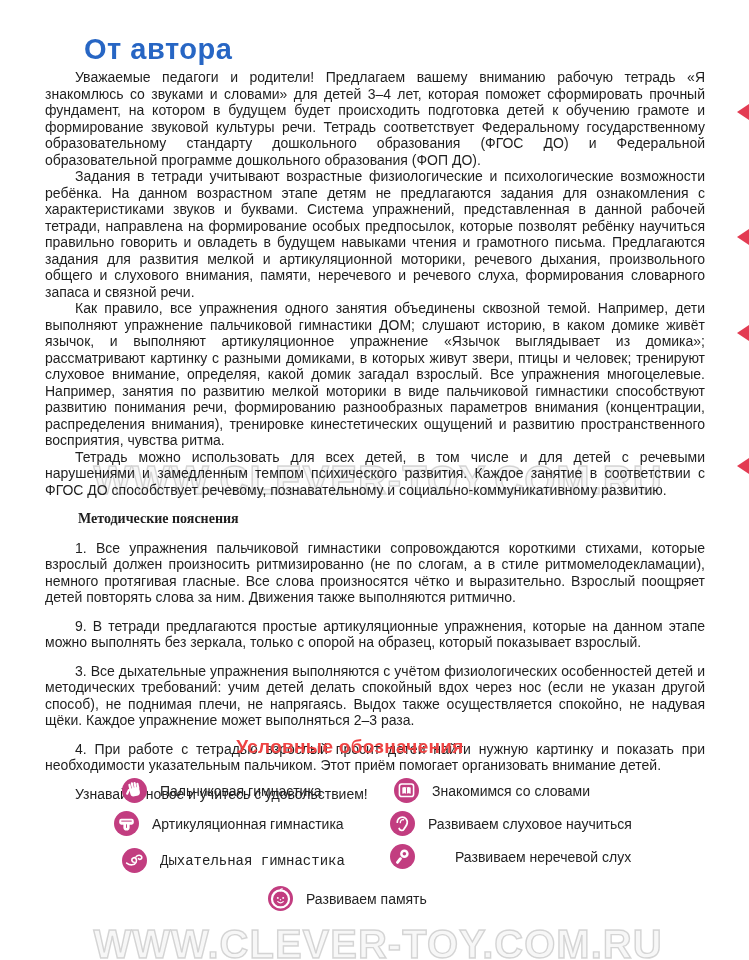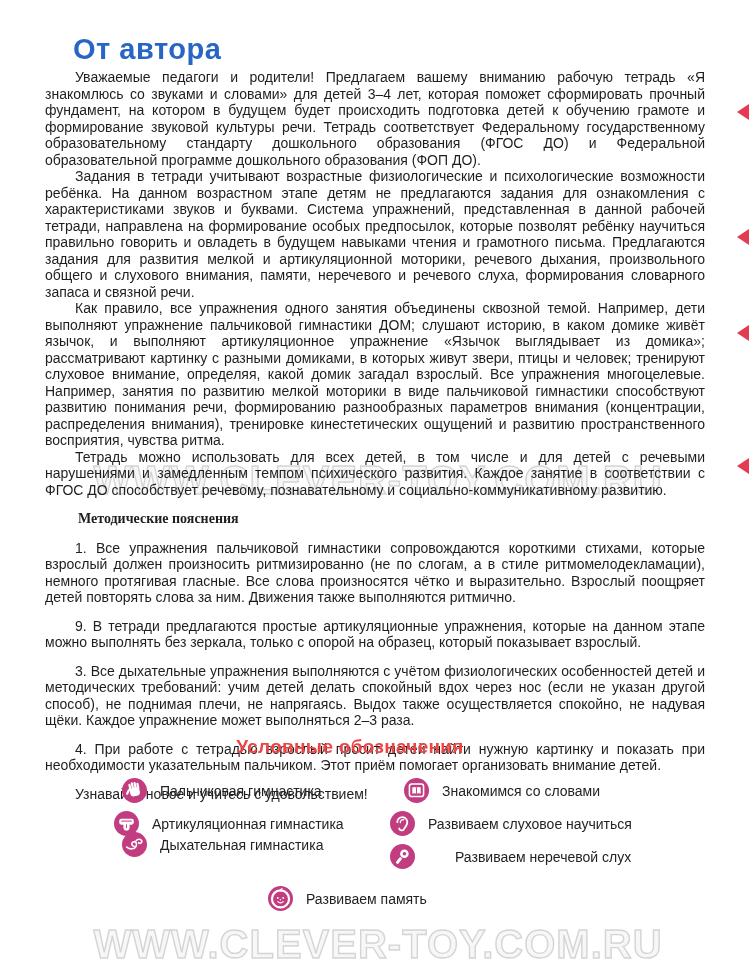--- a/index.html
+++ b/index.html
@@ -6,21 +6,21 @@
   body{
     width:749px;height:960px;position:relative;overflow:hidden;
     background:#ffffff;
     font-family:"Liberation Sans", sans-serif;
     color:#1e1e1e;
   }
   .page{position:absolute;inset:0;}
   
   .textcol{position:absolute;left:45px;top:0;width:660px;font-size:14px;line-height:16.5px;}
   .title{
-    margin:34px 0 5px 28px;
+    margin:34px 0 5px 39px;
     font-size:29px;line-height:30px;font-weight:bold;letter-spacing:.5px;
   }
   .para{margin:0;text-align:justify;text-indent:30px;}
   .subhead{margin:13px 0 0 33px;font-weight:bold;font-size:14px;font-family:Liberation Serif, serif;}
   .mpara{margin:12px 0 0 0;text-align:justify;text-indent:30px;}
   .closing{margin:12px 0 0 0;text-indent:30px;}
   
   .watermark{
     position:absolute;left:28px;width:700px;
     font-size:40px;line-height:56px;font-weight:bold;letter-spacing:1px;
@@ -38,22 +38,22 @@
   
   .legend{position:absolute;left:40px;top:736px;width:620px;height:220px;}
   .legend-title{
     position:absolute;top:0;left:0;width:100%;text-align:center;
     font-size:19px;font-weight:bold;letter-spacing:.3px;
   }
   .legend-row{position:absolute;display:flex;align-items:center;}
   .legend-row .lbl{margin-left:13px;font-size:14px;color:#232323;}
   .licon{width:25px;height:25px;flex:0 0 25px;}
   
-  .lr1{left:82px;top:42px;}  .lr2{left:74px;top:75px;}  .lr3{left:82px;top:96px;}
-  .rr1{left:364px;top:42px;justify-content:flex-end;} .rr2{left:350px;top:75px;} .rr3{left:350px;top:108px;gap:27px;}
+  .lr1{left:82px;top:42px;}  .lr2{left:74px;top:75px;}  .lr3{left:82px;top:112px;font-family:Liberation Mono, monospace;}
+  .rr1{left:354px;top:42px;justify-content:flex-end;} .rr2{left:350px;top:75px;} .rr3{left:350px;top:108px;gap:27px;}
   .cr {left:228px;top:150px;}
 </style>
 </head>
 <body>
 
 <div class="page">
 
   <div class="watermark wm-mid">WWW.CLEVER-TOY.COM.RU</div>
   <div class="watermark wm-bottom">WWW.CLEVER-TOY.COM.RU</div>
 

